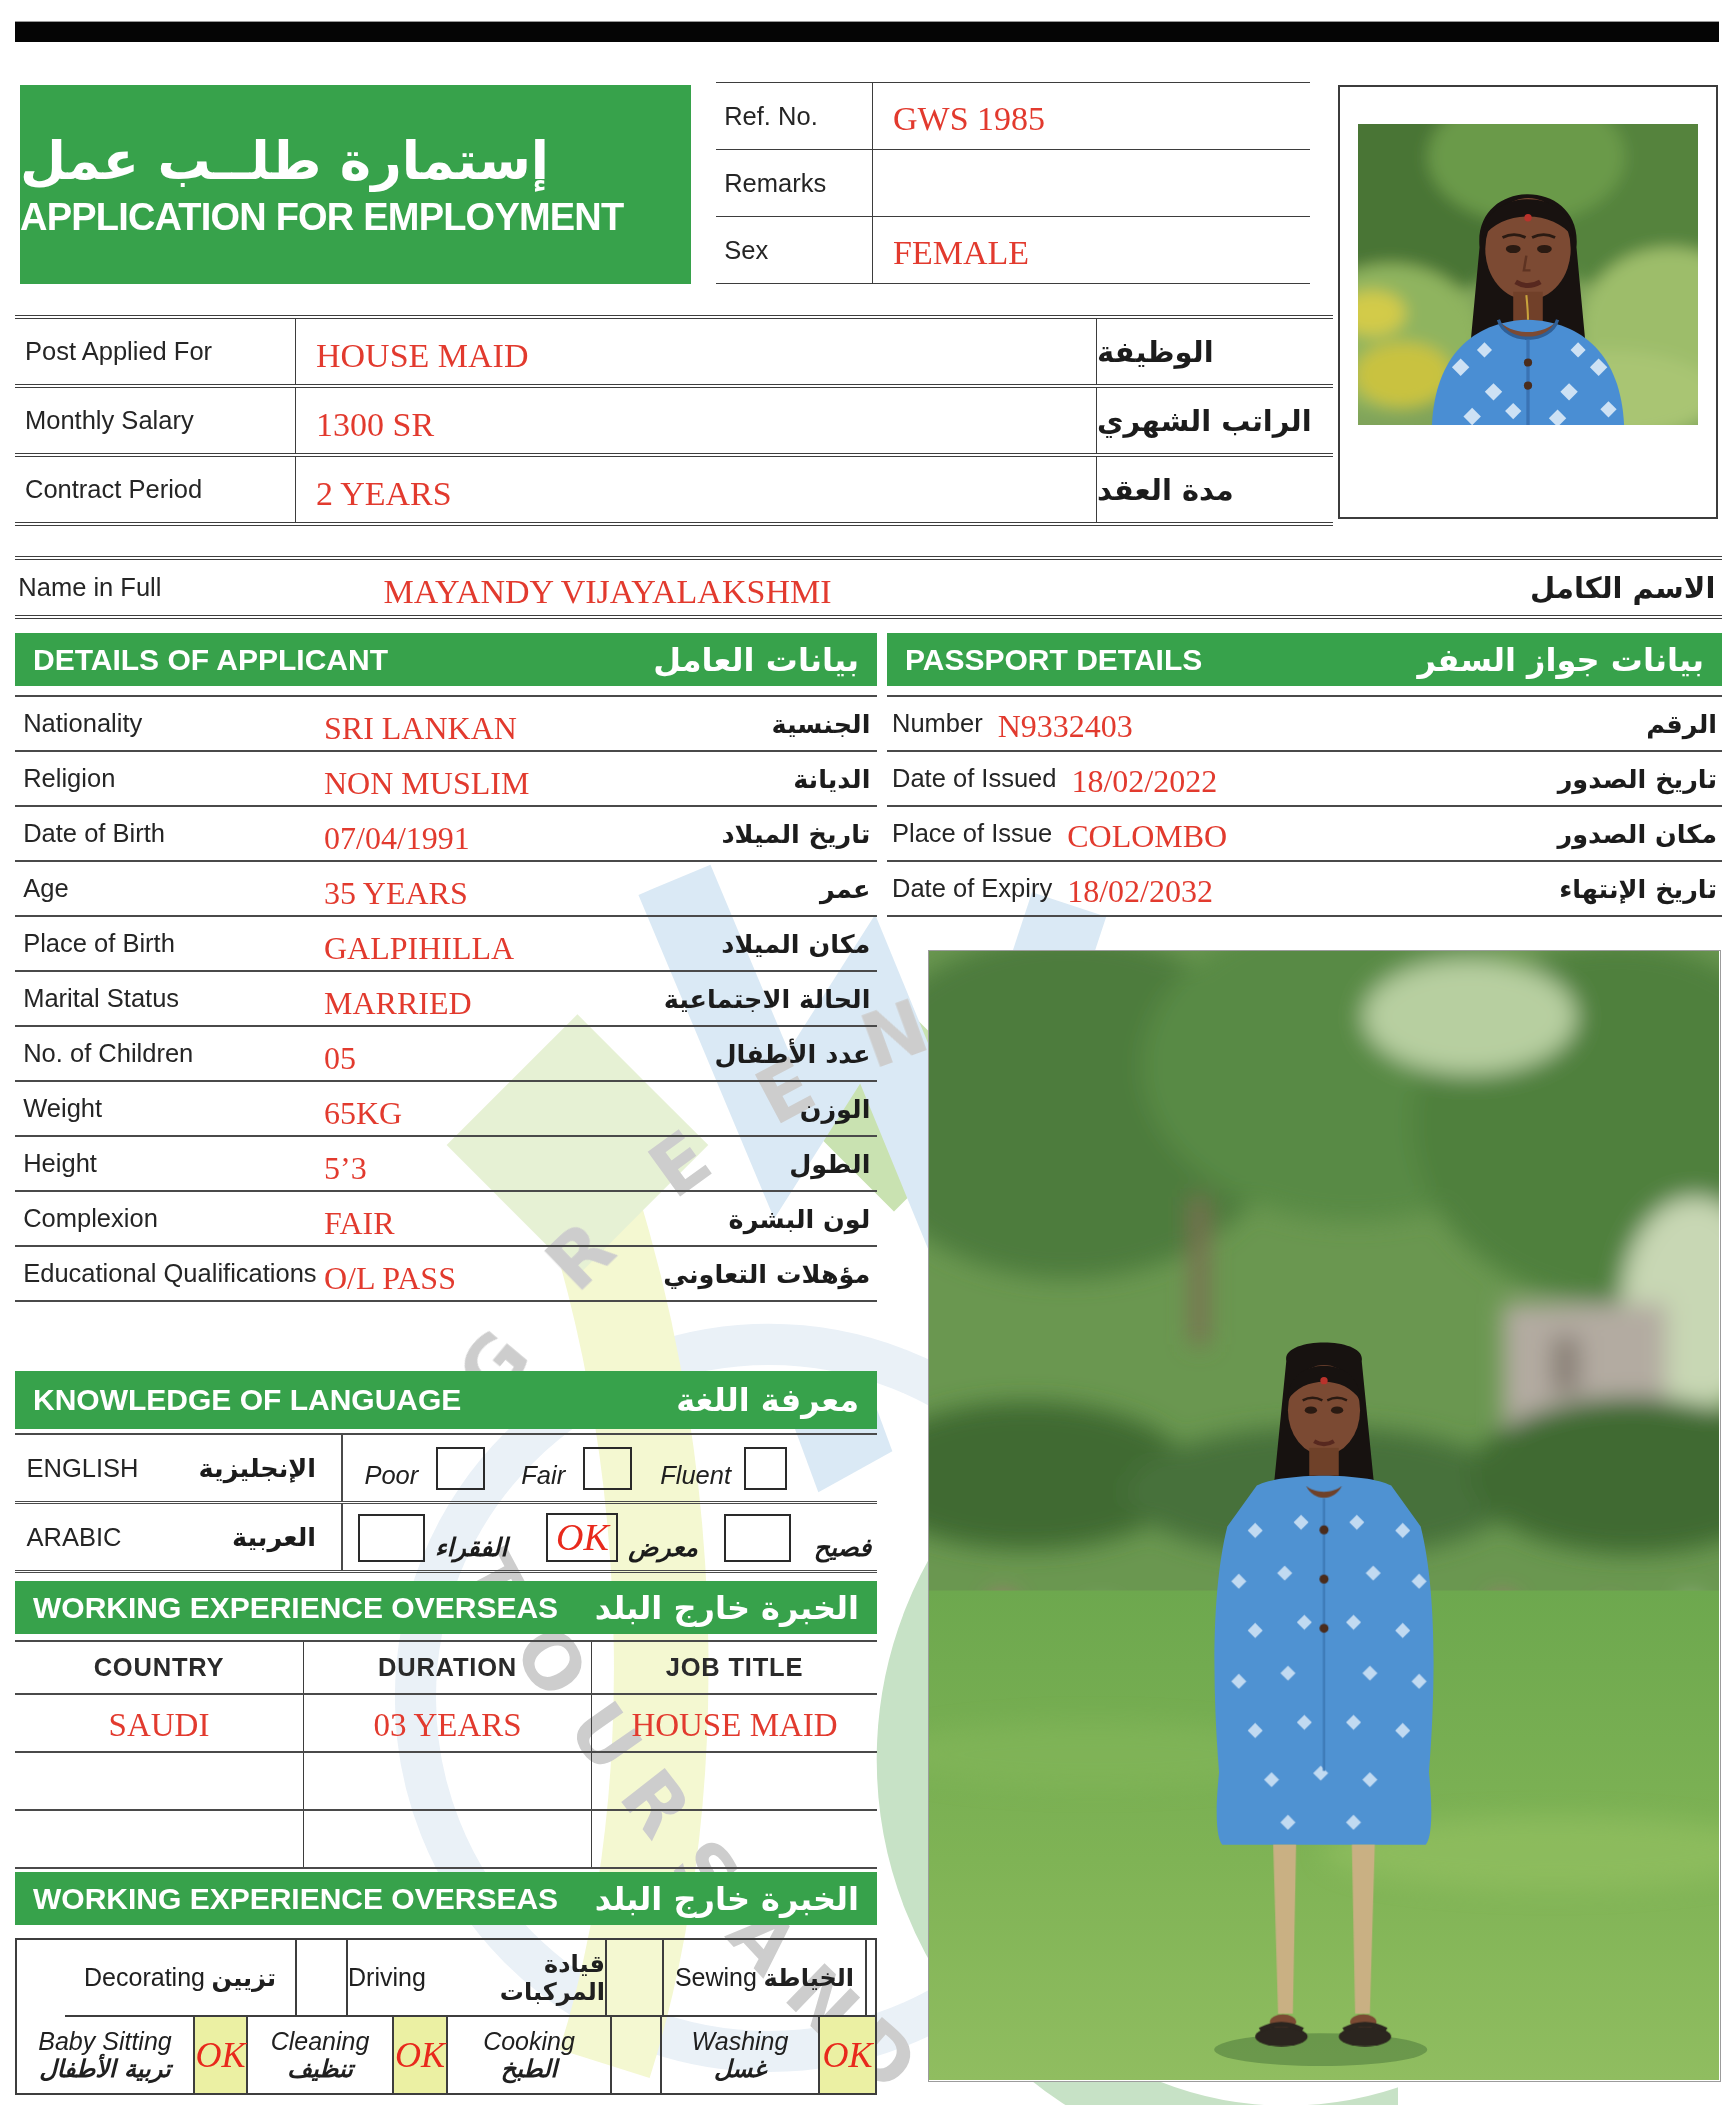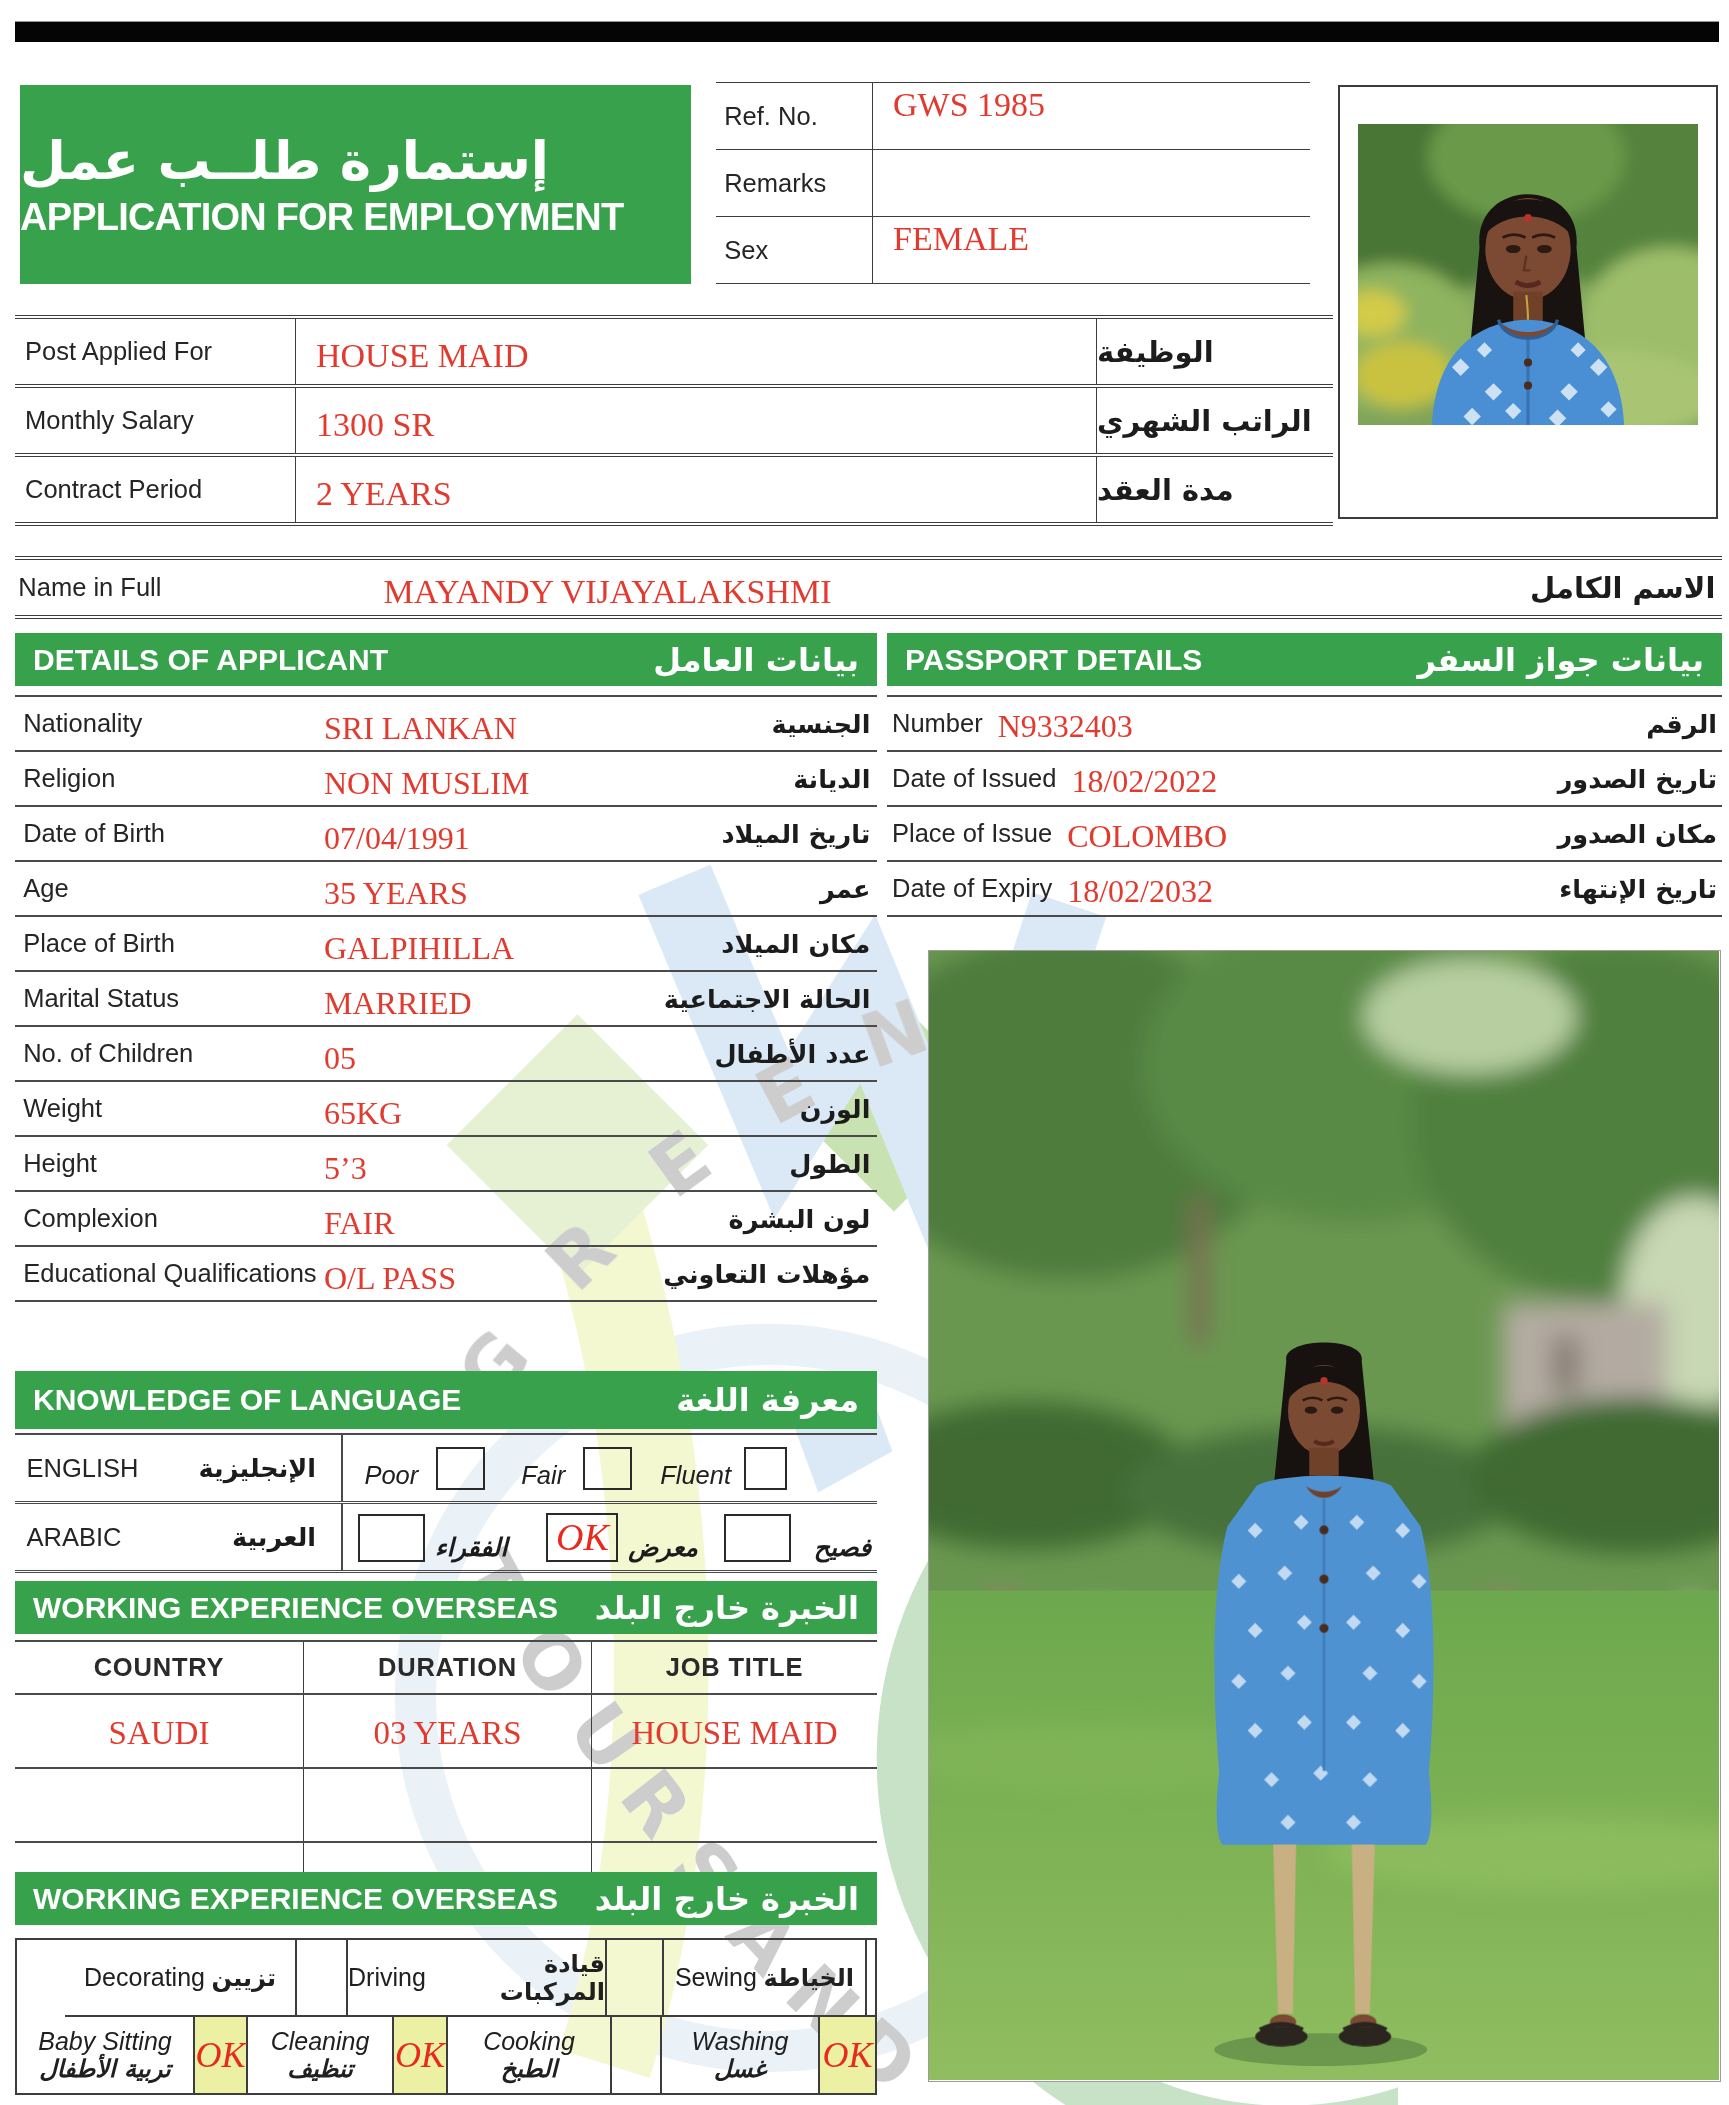--- a/index.html
+++ b/index.html
@@ -12,21 +12,21 @@
   .ar{font-family:"DejaVu Sans",sans-serif;font-weight:bold;font-size:25.5px;color:#1c1c1c;direction:rtl;white-space:nowrap;}
   
   #topbar{left:15px;top:20.6px;width:1704px;height:20.6px;background:#050505;border-top:1.6px solid #9a9a9a;}
   
   #titlebox{left:20px;top:85px;width:671px;height:199px;background:#37a24b;
             display:flex;flex-direction:column;justify-content:center;align-items:flex-start;gap:5px;}
   #titlebox .t-ar{font-family:"DejaVu Sans",sans-serif;font-weight:bold;font-size:53px;color:#ffffff;direction:rtl;}
   #titlebox .t-en{font-size:38px;font-weight:bold;color:#ffffff;letter-spacing:-0.8px;white-space:nowrap;}
   
   #reftable{left:716px;top:82px;width:594px;border-top:1.6px solid #3d3d3d;}
-  .ref-row{display:flex;align-items:flex-start;height:66px;border-bottom:1.6px solid #3d3d3d;}
+  .ref-row{display:flex;align-items:center;height:66px;border-bottom:1.6px solid #3d3d3d;}
   .ref-row .rlab{flex:0 0 157px;height:100%;display:flex;align-items:center;padding-left:8.2px;box-sizing:border-box;border-right:1.6px solid #3d3d3d;}
   .ref-row .rval{padding-left:20px;transform:translateY(2.5px);}
   
   #photo-small{left:1338px;top:85px;width:380px;height:434px;background:#ffffff;border:2.5px solid #3c3c3c;box-sizing:border-box;}
   #photo-small svg{position:absolute;left:18px;top:37px;}
   
   #posttable{left:15px;top:315px;width:1318px;border-top:4.1px double #3d3d3d;}
   .post-row{display:flex;align-items:center;height:65px;border-bottom:4.1px double #3d3d3d;}
   .post-row .plab{flex:0 0 281px;height:100%;display:flex;align-items:center;padding-left:10px;box-sizing:border-box;border-right:1.6px solid #3d3d3d;}
   .post-row .pval{flex:1;padding-left:20px;transform:translateY(4.1px);}
@@ -71,21 +71,21 @@
   .okred{font-family:"Liberation Serif",serif;color:#e8291c;font-size:38px;}
   .opt-label{font-size:25.5px;}
   
   #exptable{left:15px;top:1640px;width:862px;border-top:2.5px solid #4a4a4a;}
   .exp-row{display:flex;align-items:stretch;border-bottom:2.5px solid #4a4a4a;}
   .exp-cell{display:flex;align-items:center;justify-content:center;box-sizing:border-box;}
   .exp-c1{flex:0 0 289px;border-right:1.6px solid #3d3d3d;}
   .exp-c2{flex:0 0 288px;border-right:1.6px solid #3d3d3d;}
   .exp-c3{flex:1;}
   .exp-head{height:51px;font-size:25.5px;font-weight:bold;color:#2a2a2a;letter-spacing:0.8px;}
-  .exp-data{height:72px;}
+  .exp-data{height:56px;}
   .exp-val{font-family:"Liberation Serif",serif;color:#e23a2e;font-size:33px;transform:translateY(1.6px);}
   
   #sktable{left:15px;top:1938px;width:862px;border:2.5px solid #3d3d3d;box-sizing:border-box;}
   .sk-row{display:flex;align-items:stretch;}
   .sk-row1{height:75px;border-bottom:2.5px solid #3d3d3d;margin-left:48px;}
   .sk-row2{height:76px;font-style:italic;}
   .sk-cell{display:flex;align-items:center;justify-content:center;border-right:2.5px solid #3d3d3d;box-sizing:border-box;gap:6.6px;}
   .sk-cell:last-child{border-right:none;}
   .sk-en{font-size:25px;}
   .sk-ar{font-family:"DejaVu Sans",sans-serif;font-weight:bold;font-size:24px;direction:rtl;}

